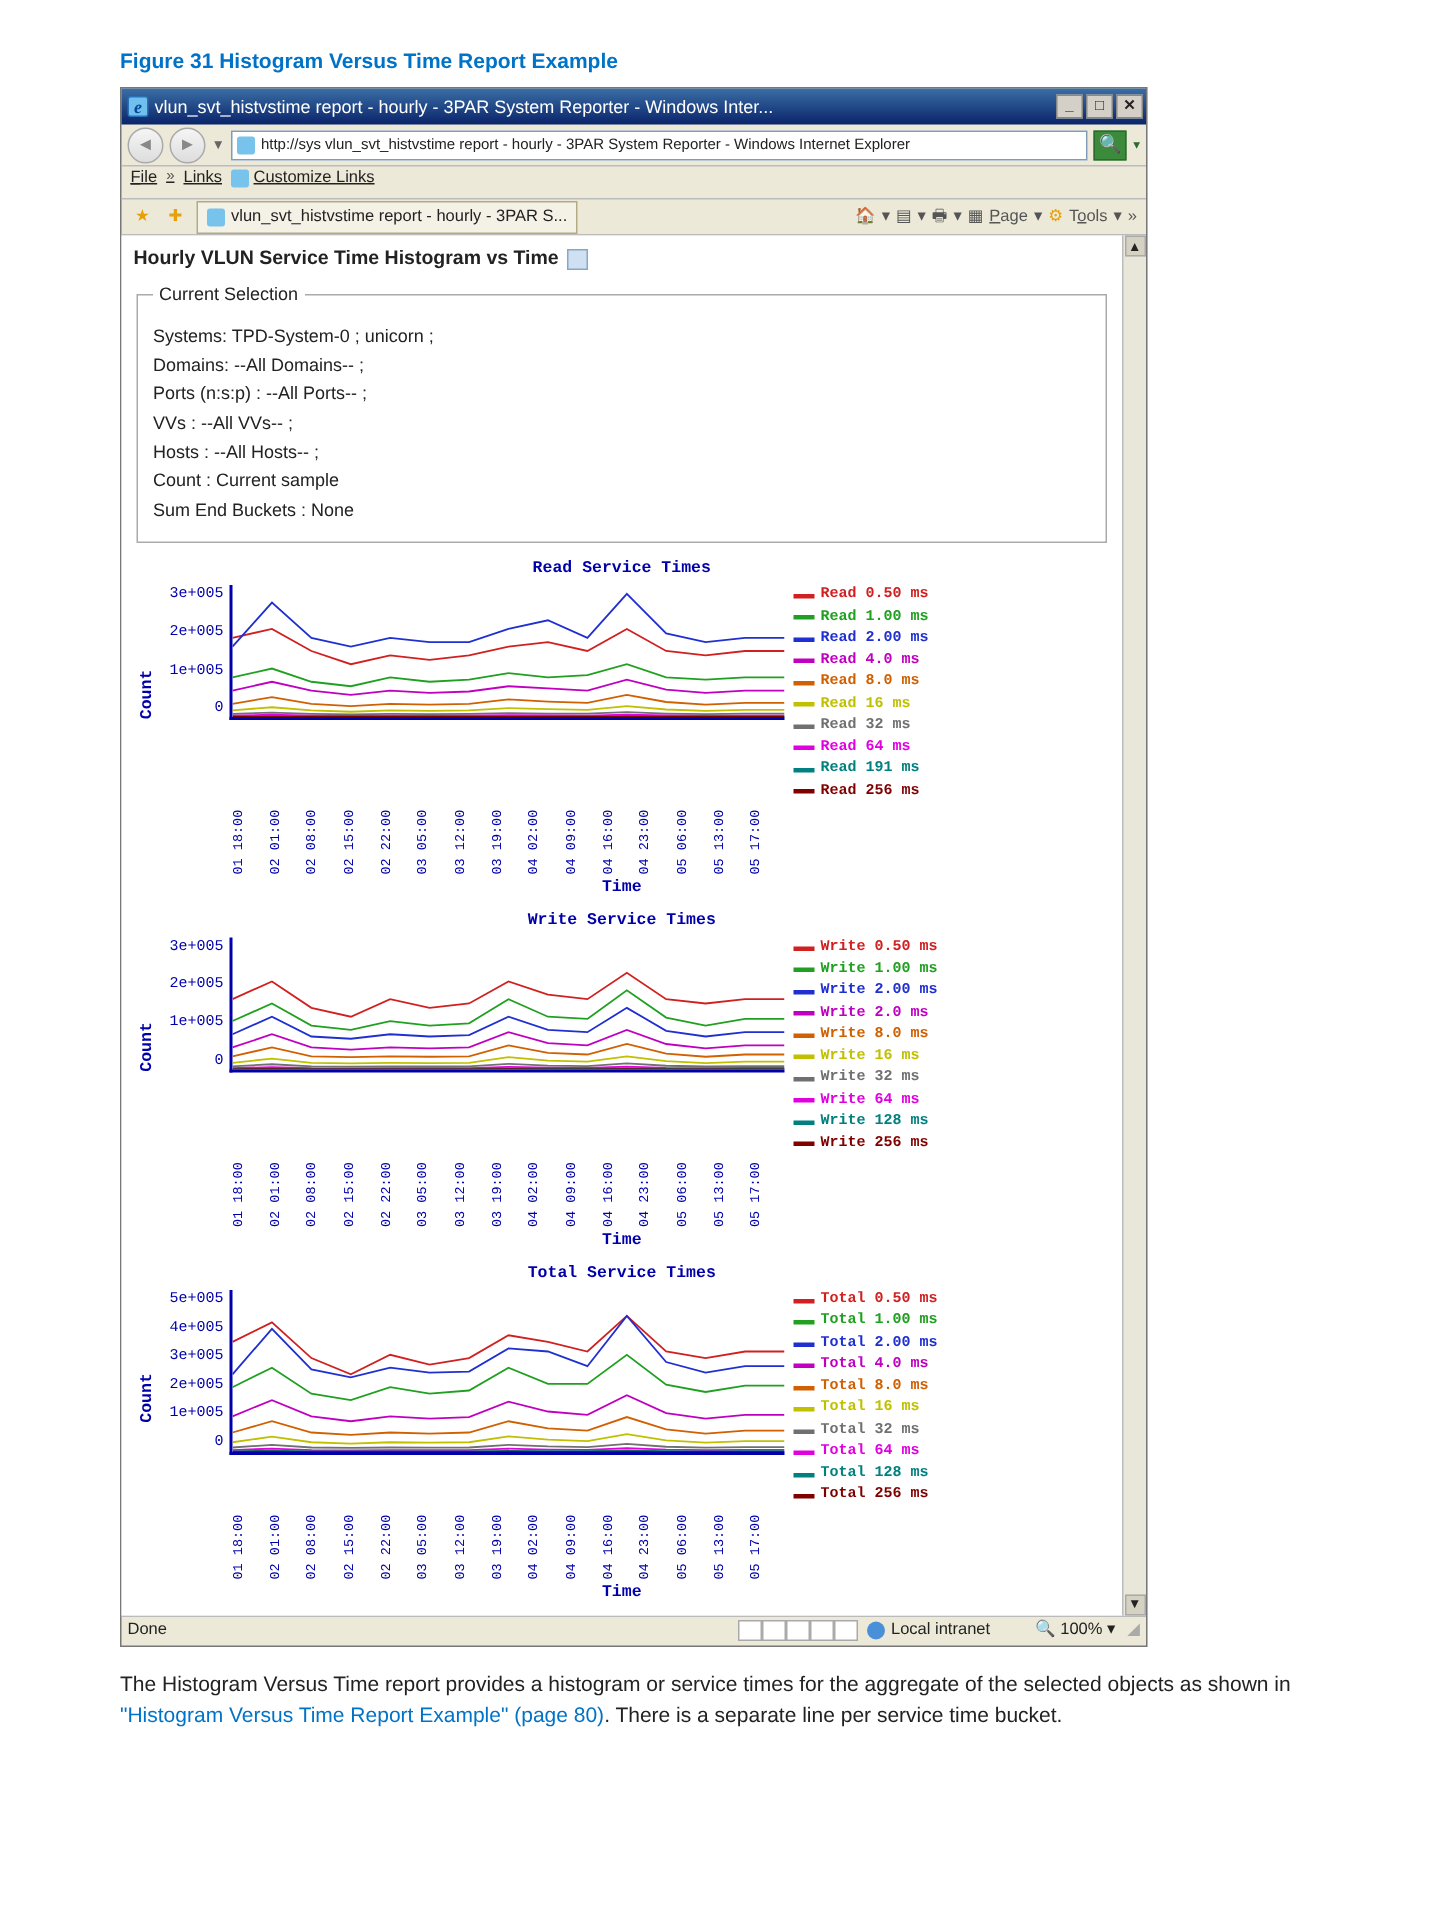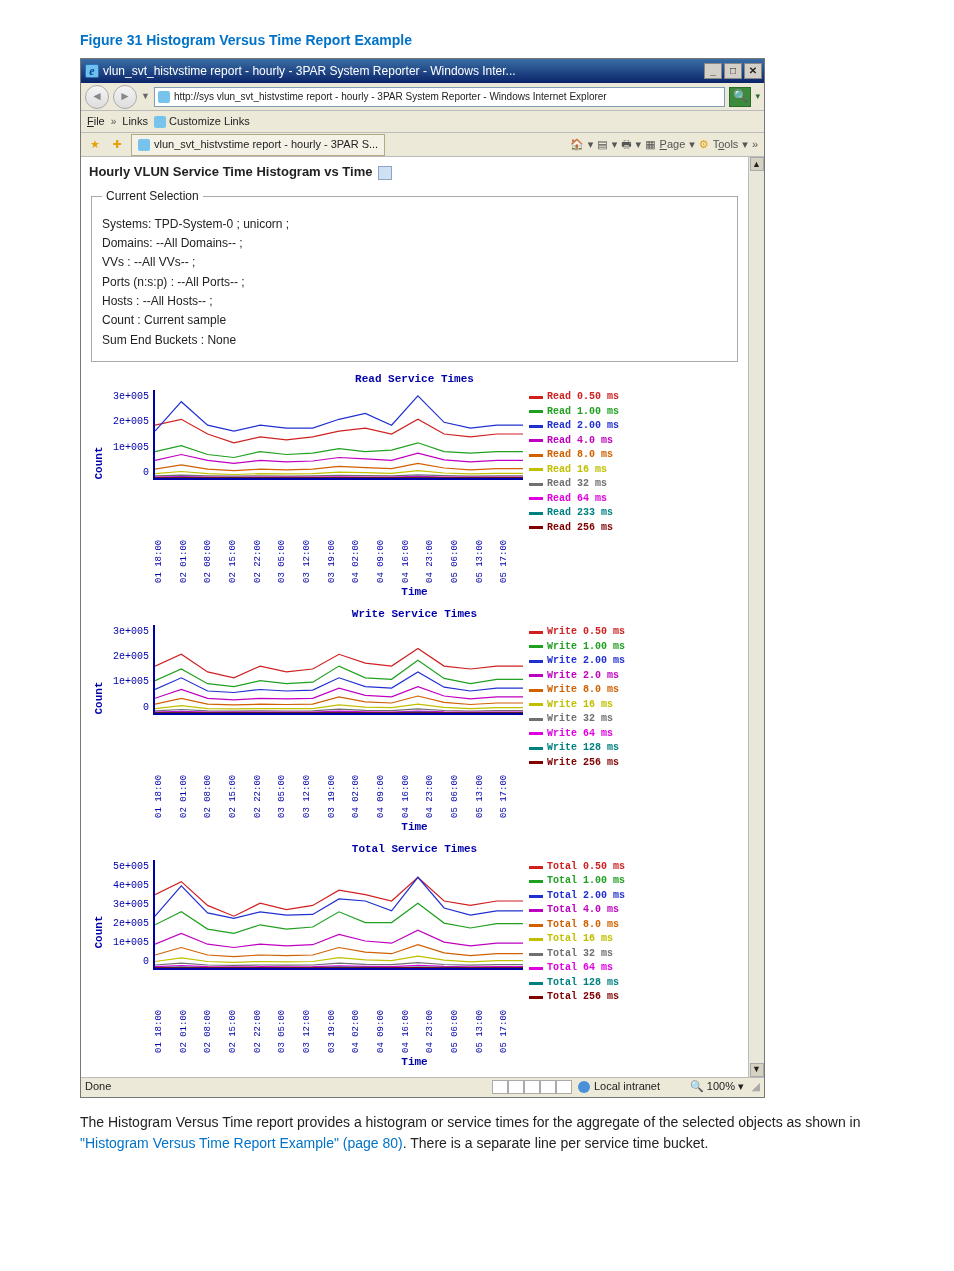--- a/index.html
+++ b/index.html
@@ -88,24 +88,25 @@
   .gobtn {
     width: 22px; height: 20px;
     background: #3c8b3c;
     border: 1px solid #2b6b2b;
     display:flex; align-items:center; justify-content:center;
     color:#fff; font-weight:bold; font-size:12px;
   }
   
   .linksrow {
     height: 22px;
-    display: flex; align-items: center; gap: 6px;
+    display: flex; align-items: flex-start; gap: 6px;
     padding: 0 6px;
     border-bottom: 1px solid #bbb;
     font-size: 11px;
+    text-decoration: underline;
   }
   .linksrow .menu { text-decoration: underline dotted transparent; }
   .linksrow .menu u { text-decoration: underline; }
   .linksrow .chev { font-size:10px; color:#555; }
   .linksrow .customize {
     display:flex; align-items:center; gap:3px;
   }
   .linksrow .ie-tiny{
     width:12px;height:12px;background:#78c3ec;border-radius:2px;
   }
@@ -318,22 +319,22 @@
     <div class="report-title">
       <span>Hourly VLUN Service Time Histogram vs Time</span>
       <span class="doc-icon"></span>
     </div>
 
     <fieldset class="current-selection">
       <legend>Current Selection</legend>
       <div class="cslines">
         <div>Systems: TPD-System-0 ; unicorn ;</div>
         <div>Domains: --All Domains-- ;</div>
+        <div>Ports (n:s:p) : --All Ports-- ;</div>
         <div>VVs : --All VVs-- ;</div>
-        <div>Ports (n:s:p) : --All Ports-- ;</div>
         <div>Hosts : --All Hosts-- ;</div>
         <div>Count : Current sample</div>
         <div>Sum End Buckets : None</div>
       </div>
     </fieldset>
 
     <div class="chart-block">
       <div class="chart-title">Read Service Times</div>
       <div class="chart-row">
         <div class="ylabel">
@@ -387,21 +388,21 @@
               <div>
                 <span class="sw" style="background:#707070"></span>
                 <span style="color:#707070;font-weight:bold;">Read 32 ms</span>
               </div>
               <div>
                 <span class="sw" style="background:#e000e0"></span>
                 <span style="color:#e000e0;font-weight:bold;">Read 64 ms</span>
               </div>
               <div>
                 <span class="sw" style="background:#008080"></span>
-                <span style="color:#008080;font-weight:bold;">Read 233 ms</span>
+                <span style="color:#008080;font-weight:bold;">Read 191 ms</span>
               </div>
               <div>
                 <span class="sw" style="background:#800000"></span>
                 <span style="color:#800000;font-weight:bold;">Read 256 ms</span>
               </div>
             </div>
       </div>
       <div class="xlabels">
             <span>01 18:00</span>
             <span>02 01:00</span>

